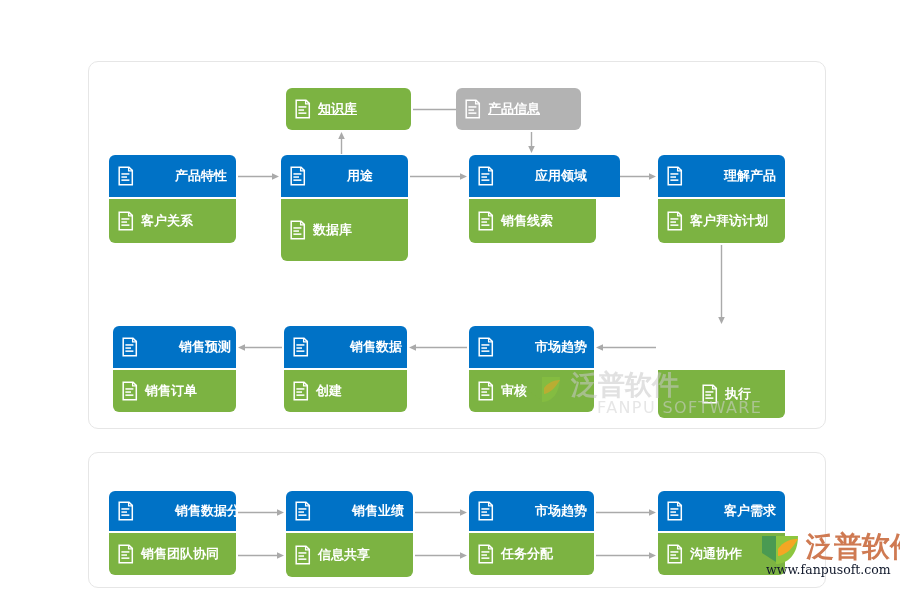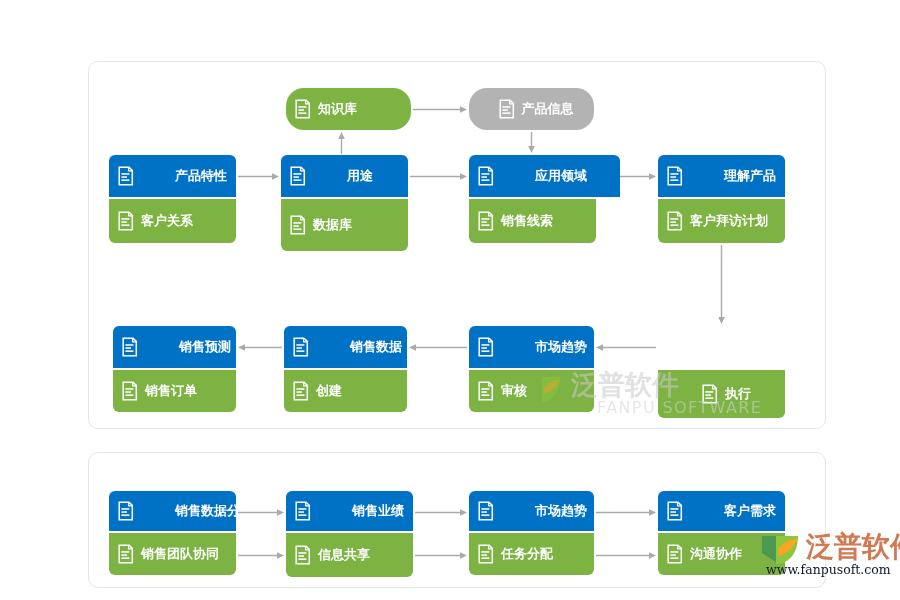--- a/index.html
+++ b/index.html
@@ -99,21 +99,21 @@
     overflow: hidden;
   }
   .node .lbl { margin-left: 6px; }
 
   .blue  { background: #0072c6; }
   .green { background: #7cb342; }
   .gray  { background: #b3b3b3; }
 
   .r-top    { border-radius: 6px 6px 0 0; gap: 34px; }
   .r-bottom { border-radius: 0 0 6px 6px; }
-  .r-all    { border-radius: 18px; }
+  .r-all    { border-radius: 6px; text-decoration: underline; }
 
   
   .doc {
     width: 17px;
     height: 20px;
     flex: 0 0 17px;
     position: relative;
   }
   .doc svg { display: block; }
 
@@ -198,21 +198,21 @@
         <svg width="17" height="20" viewBox="0 0 17 20">
           <path d="M1.2 1.2 H11 L14.3 4.4 V18.8 H1.2 Z" fill="none" stroke="#ffffff" stroke-width="1.5"></path>
           <path d="M10.6 1.4 V4.8 H14.1" fill="none" stroke="#ffffff" stroke-width="1.3"></path>
           <rect x="3.4" y="7.2" width="8" height="1.5" fill="#ffffff"></rect>
           <rect x="3.4" y="10.3" width="5.6" height="1.5" fill="#ffffff"></rect>
           <rect x="3.4" y="13.4" width="8" height="1.5" fill="#ffffff"></rect>
         </svg>
       </span>
       <span class="lbl">知识库</span>
     </div>
-    <div class="node gray r-all" style="left: 469px; top: 88px; width: 125px; height: 42px; justify-content: center;">
+    <div class="node gray r-all" style="left: 456px; top: 88px; width: 125px; height: 42px;">
       <span class="doc">
         <svg width="17" height="20" viewBox="0 0 17 20">
           <path d="M1.2 1.2 H11 L14.3 4.4 V18.8 H1.2 Z" fill="none" stroke="#ffffff" stroke-width="1.5"></path>
           <path d="M10.6 1.4 V4.8 H14.1" fill="none" stroke="#ffffff" stroke-width="1.3"></path>
           <rect x="3.4" y="7.2" width="8" height="1.5" fill="#ffffff"></rect>
           <rect x="3.4" y="10.3" width="5.6" height="1.5" fill="#ffffff"></rect>
           <rect x="3.4" y="13.4" width="8" height="1.5" fill="#ffffff"></rect>
         </svg>
       </span>
       <span class="lbl">产品信息</span>
@@ -246,21 +246,21 @@
         <svg width="17" height="20" viewBox="0 0 17 20">
           <path d="M1.2 1.2 H11 L14.3 4.4 V18.8 H1.2 Z" fill="none" stroke="#ffffff" stroke-width="1.5"></path>
           <path d="M10.6 1.4 V4.8 H14.1" fill="none" stroke="#ffffff" stroke-width="1.3"></path>
           <rect x="3.4" y="7.2" width="8" height="1.5" fill="#ffffff"></rect>
           <rect x="3.4" y="10.3" width="5.6" height="1.5" fill="#ffffff"></rect>
           <rect x="3.4" y="13.4" width="8" height="1.5" fill="#ffffff"></rect>
         </svg>
       </span>
       <span class="lbl">用途</span>
     </div>
-    <div class="node green r-bottom" style="left: 281px; top: 199px; width: 127px; height: 52px;">
+    <div class="node green r-bottom" style="left: 281px; top: 199px; width: 127px; height: 62px;">
       <span class="doc">
         <svg width="17" height="20" viewBox="0 0 17 20">
           <path d="M1.2 1.2 H11 L14.3 4.4 V18.8 H1.2 Z" fill="none" stroke="#ffffff" stroke-width="1.5"></path>
           <path d="M10.6 1.4 V4.8 H14.1" fill="none" stroke="#ffffff" stroke-width="1.3"></path>
           <rect x="3.4" y="7.2" width="8" height="1.5" fill="#ffffff"></rect>
           <rect x="3.4" y="10.3" width="5.6" height="1.5" fill="#ffffff"></rect>
           <rect x="3.4" y="13.4" width="8" height="1.5" fill="#ffffff"></rect>
         </svg>
       </span>
       <span class="lbl">数据库</span>

